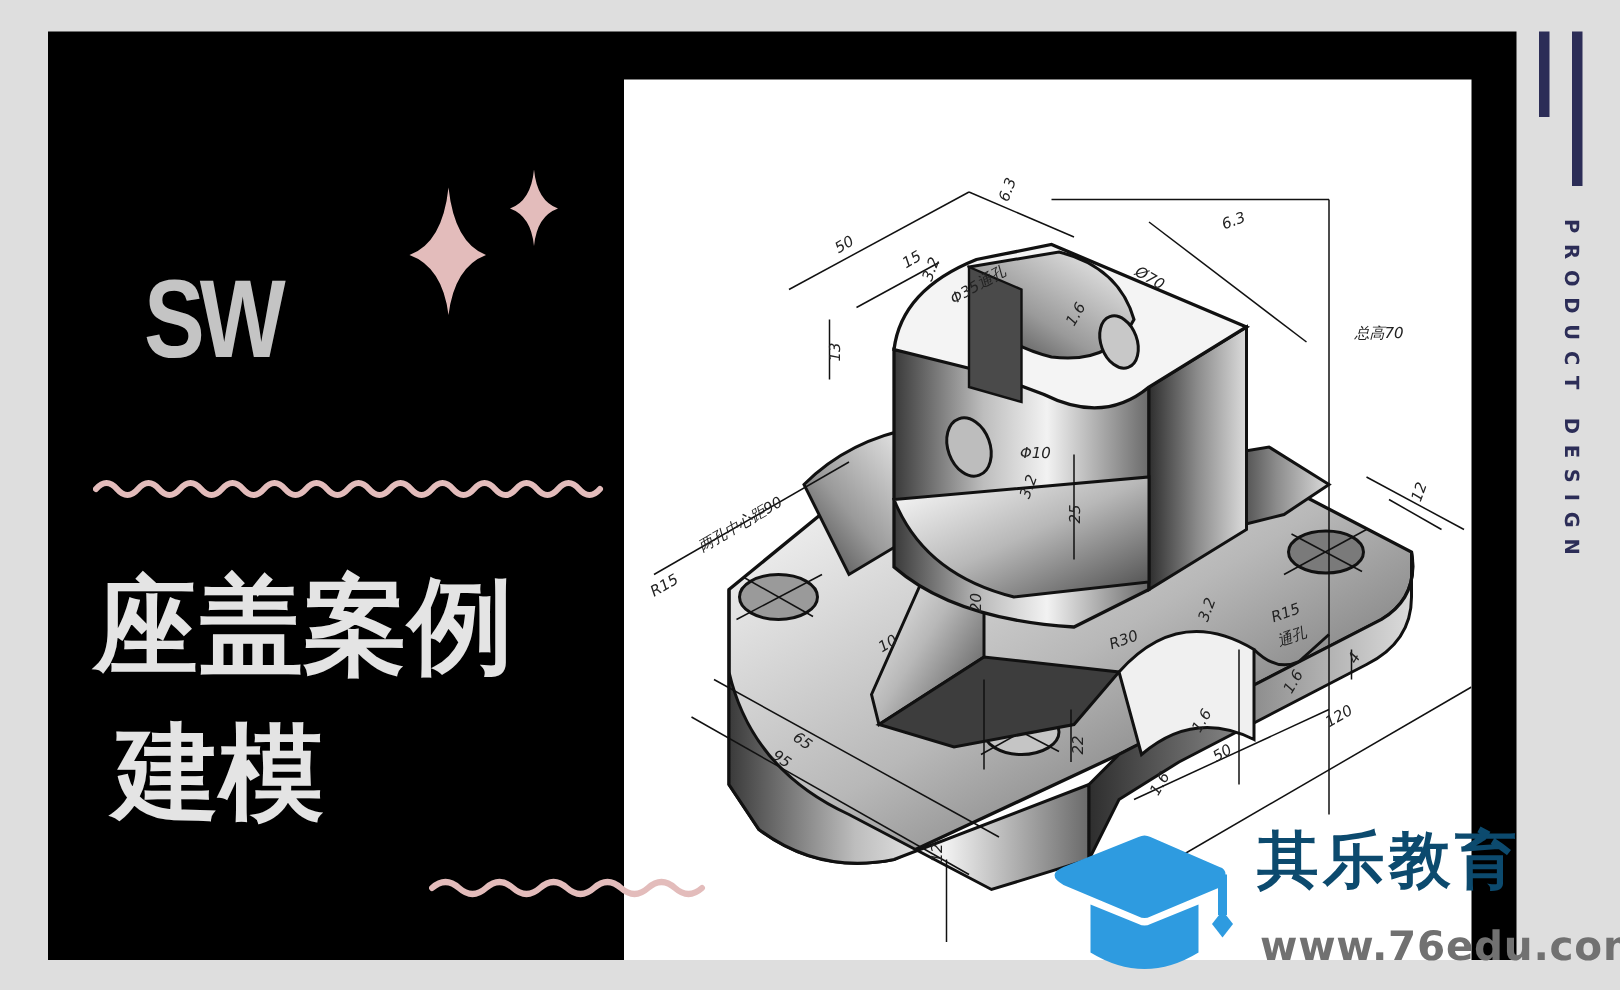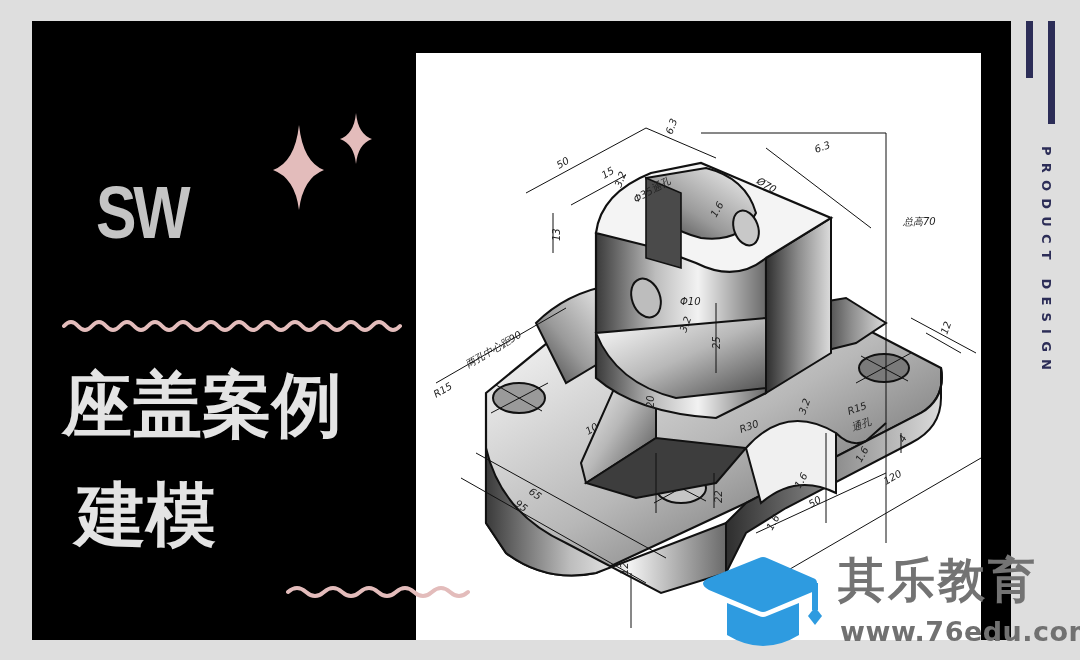--- a/index.html
+++ b/index.html
@@ -22,35 +22,35 @@
     color: #c4c4c4; font-family: "Liberation Sans", sans-serif; font-weight: 700;
     font-size: 74px; letter-spacing: -4px; transform: scaleX(0.82); display: inline-block;
     margin-top: 2px;
   }
   .sparkle { fill: #e3bcbb; }
 
   .title-line {
     color: #e4e4e4; font-family: "DejaVu Sans", sans-serif; font-weight: 700;
     font-size: 70px; line-height: 1; letter-spacing: 0px; white-space: nowrap;
   }
-  #title-1 { left: 62px; top: 370px; }
+  #title-1 { left: 62px; top: 382px; }
   #title-2 { left: 60px; top: 480px; margin-left: 16px; }
 
   #navy-bar-1 { left: 1026px; top: 21px; width: 7px; height: 57px; background: #2c2d57; }
   #navy-bar-2 { left: 1048px; top: 21px; width: 7px; height: 103px; background: #2c2d57; }
   #vertical-text {
     left: 1036px; top: 146px; width: 18px;
     writing-mode: vertical-rl; text-orientation: mixed;
     color: #2c2d57; font-family: "DejaVu Sans", sans-serif; font-weight: 700;
     font-size: 13px; letter-spacing: 7.2px; white-space: nowrap;
   }
 
   #brand-name {
-    left: 838px; top: 557px; color: #737373; font-family: Liberation Serif, serif;
-    font-weight: 700; font-size: 47px; letter-spacing: 3px; line-height: 1; white-space: nowrap;
+    left: 838px; top: 557px; color: #0c4a6e; font-family: Liberation Mono, monospace;
+    font-weight: 700; font-size: 41px; letter-spacing: 3px; line-height: 1; white-space: nowrap;
   }
   #brand-url {
     left: 840px; top: 618px; color: #717171; font-family: "DejaVu Sans", sans-serif;
     font-weight: 700; font-size: 27px; letter-spacing: 0.5px; line-height: 1; white-space: nowrap;
   }
   #cap-logo { left: 697px; top: 553px; }
 
   .dim { font-family: "DejaVu Sans", sans-serif; font-size: 10px; fill: #222; font-style: italic; }
 </style>
 </head>

